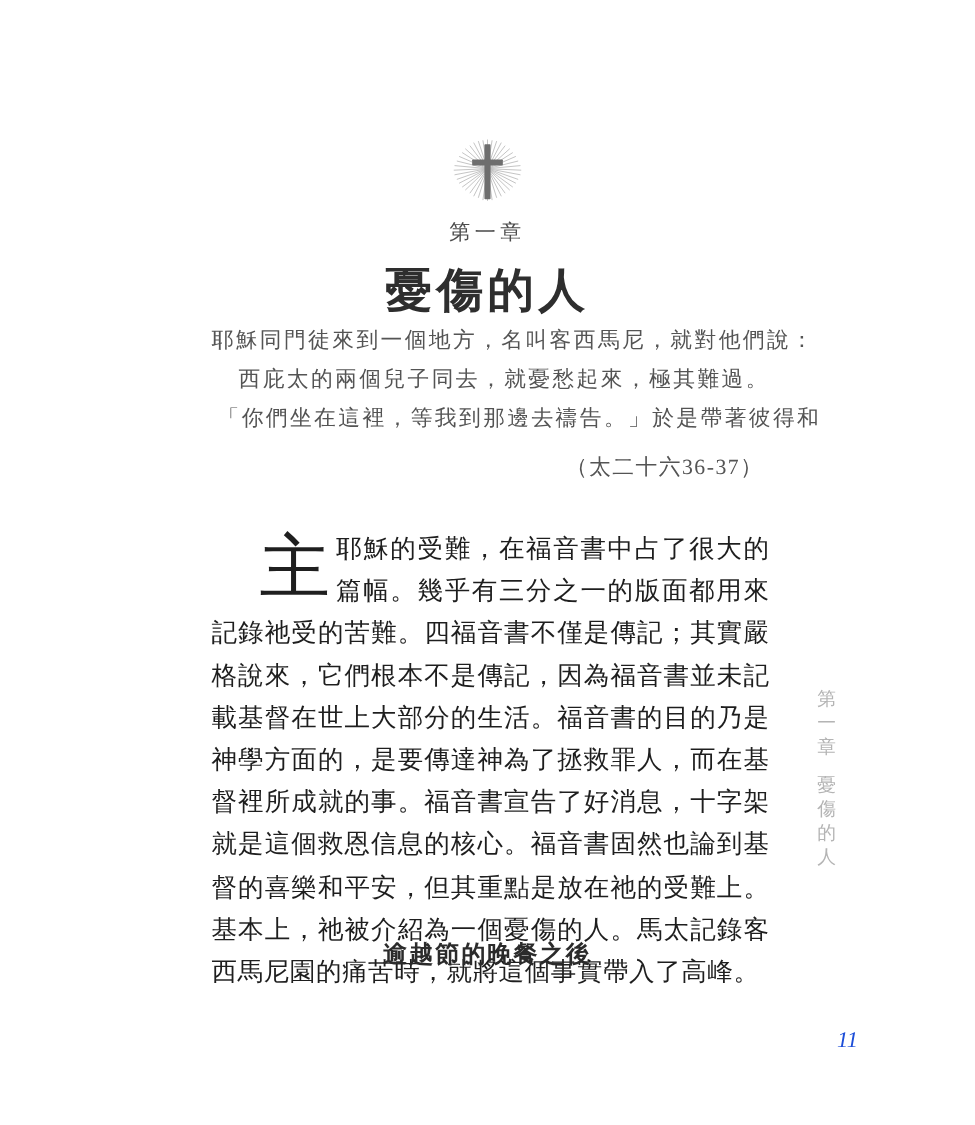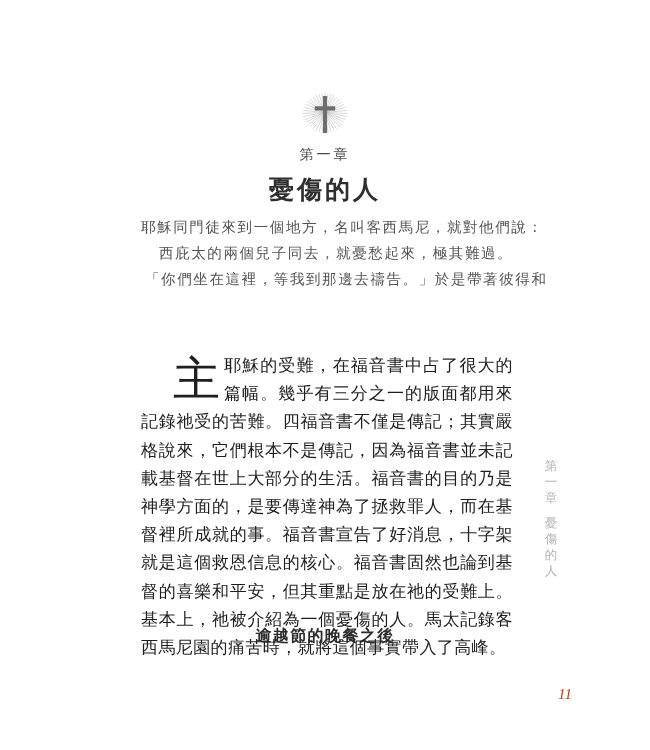--- a/index.html
+++ b/index.html
@@ -37,21 +37,21 @@
     margin-top: 8px;
     font-family: "Liberation Serif", "DejaVu Serif", serif;
     font-size: 14px;
     letter-spacing: 3px;
     color: #4a4a4a;
     text-align: center;
   }
   .chapter-title {
     margin-top: 9px;
     font-family: "DejaVu Sans", "Liberation Sans", sans-serif;
-    font-size: 25px;
+    font-size: 31px;
     font-weight: bold;
     letter-spacing: 3px;
     color: #2e2e2e;
   }
 
   
   .epigraph {
     position: absolute;
     left: 141px;
     top: 214px;
@@ -149,21 +149,21 @@
   
   .folio {
     position: absolute;
     left: 545px;
     top: 686px;
     width: 40px;
     text-align: center;
     font-family: "Liberation Serif", "DejaVu Serif", serif;
     font-style: italic;
     font-size: 15px;
-    color: #c2410c;
+    color: #1d4ed8;
   }
 </style>
 </head>
 <body>
 
 <div class="page">
 
   <div class="chapter-head">
     <svg class="cross-emblem" viewBox="0 0 100 90">
       <g stroke="#b9b9b9" stroke-width="1.1" fill="none">
@@ -214,20 +214,21 @@
       </g>
     </svg>
     <div class="chapter-number">第一章</div>
     <div class="chapter-title">憂傷的人</div>
   </div>
 
   <div class="epigraph">
     <div class="epigraph-line l1">耶穌同門徒來到一個地方，名叫客西馬尼，就對他們說：</div>
     <div class="epigraph-line l3">西庇太的兩個兒子同去，就憂愁起來，極其難過。</div>
     <div class="epigraph-line l2">「你們坐在這裡，等我到那邊去禱告。」於是帶著彼得和</div>
+    <div class="epigraph-ref">（太二十六36-37）</div>
   </div>
 
   <div class="body-block">
     <span class="dropcap">主</span>
     <div class="body-text">
       <p>耶穌的受難，在福音書中占了很大的篇幅。幾乎有三分之一的版面都用來記錄祂受的苦難。四福音書不僅是傳記；其實嚴格說來，它們根本不是傳記，因為福音書並未記載基督在世上大部分的生活。福音書的目的乃是神學方面的，是要傳達神為了拯救罪人，而在基督裡所成就的事。福音書宣告了好消息，十字架就是這個救恩信息的核心。福音書固然也論到基督的喜樂和平安，但其重點是放在祂的受難上。基本上，祂被介紹為一個憂傷的人。馬太記錄客西馬尼園的痛苦時，就將這個事實帶入了高峰。</p>
     </div>
   </div>
 
   <div class="subheading">逾越節的晚餐之後</div>

